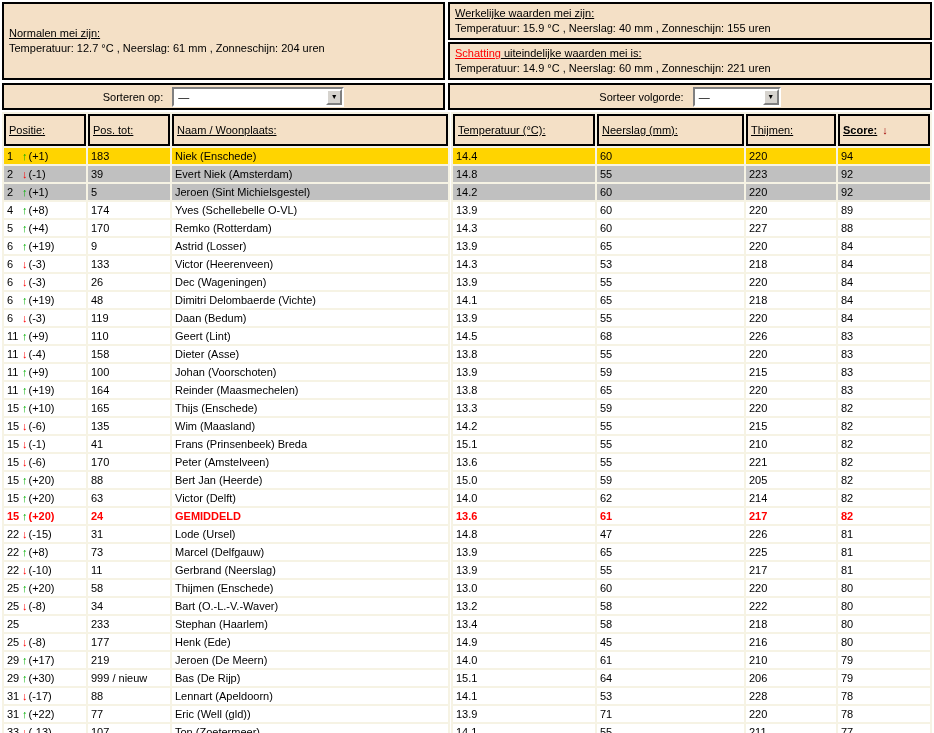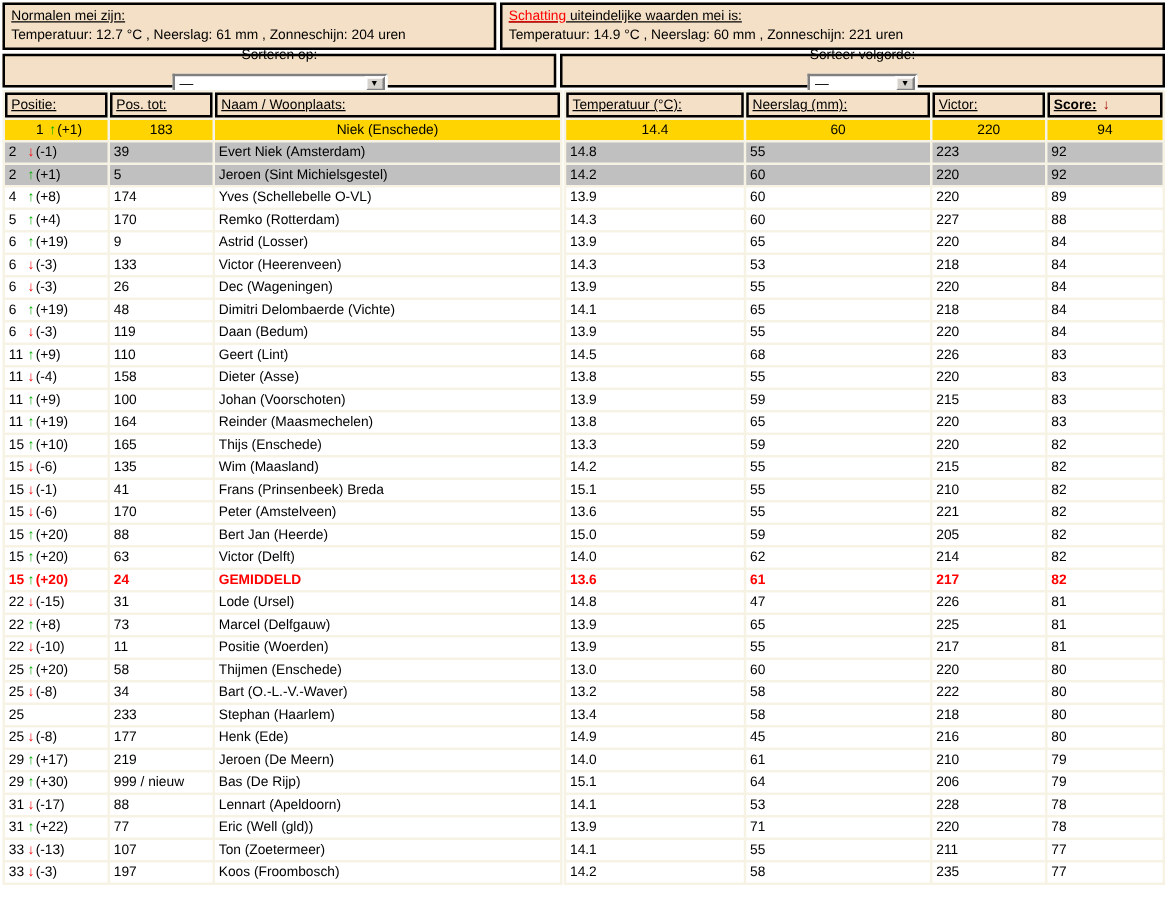--- a/index.html
+++ b/index.html
@@ -11,32 +11,32 @@
   }
   .page { padding:2px; }
 
   
   .top-row { display:flex; gap:3px; align-items:stretch; }
   .info-box {
     background:#F4E0C6; border:2px solid #000; padding:2px 5px;
     line-height:15px;
   }
   .box-normals {
-    width:395px; display:flex; flex-direction:column; justify-content:center;
+    width:443px; display:flex; flex-direction:column; justify-content:center;
   }
   .right-col { flex:1; display:flex; flex-direction:column; gap:2px; }
   .right-col .info-box { flex:1; }
   .info-title { text-decoration:underline; }
   .red-link { color:#FF0000; text-decoration:underline; cursor:pointer; }
 
   
   .sort-row { display:flex; gap:3px; margin-top:3px; }
   .sort-box {
     background:#F4E0C6; border:2px solid #000; height:27px;
-    display:flex; align-items:center; justify-content:center; gap:9px;flex-direction:column;
+    display:flex; align-items:center; justify-content:center; gap:9px;
   }
   .sort-box.left { width:443px; }
   .sort-box.right { flex:1; }
   .select {
     background:#fff; height:20px; display:flex; align-items:stretch;
     border:2px solid; border-color:#808080 #fff #fff #808080;
   }
   .select.wide { width:172px; }
   .select.narrow { width:88px; }
   .select-value { flex:1; display:flex; align-items:center; padding-left:4px; }
@@ -47,49 +47,53 @@
     font-size:7px; cursor:pointer;
   }
 
   
   .tables { display:flex; gap:1px; margin-top:2px; align-items:flex-start; }
   table { border-collapse:separate; border-spacing:2px; background:#F6F3E4; table-layout:fixed; }
   table.t-left  { width:448px; }
   table.t-right { width:483px; }
   th {
     background:#F4E0C6; border:2px solid #000; font-weight:normal;
-    text-align:left; padding:1px 3px; height:20px; white-space:nowrap;
+    text-align:left; padding:1px 3px; height:32px; white-space:nowrap;
     overflow:hidden; cursor:pointer;
   }
   .th-u { text-decoration:underline; }
   th.score-h { font-weight:bold; }
   .score-arrow { color:#A00000; font-weight:bold; margin-left:5px; text-decoration:none; display:inline-block; }
   td {
     background:#fff; padding:0 3px; height:16px; line-height:16px;
     white-space:nowrap; overflow:hidden;
   }
-  tr.gold td   { background:#FFD400;text-align:center; }
+  tr.gold td   { background:#FFD400; }
   tr.silver td { background:#C0C0C0;margin-left:44px; }
   tr.avg td    { color:#FF0000; font-weight:bold; }
   .pos-num { display:inline-block; min-width:15px; }
   .arr { font-weight:bold; margin-right:1px; }
   .arr.up   { color:#00AE00; }
   .arr.down { color:#FF0000; }
 </style>
 </head>
 <body>
 
 <div class="page">
 
   <div class="top-row">
     <div class="info-box box-normals">
       <div class="info-title">Normalen mei zijn:</div>
       <div class="info-line">Temperatuur: 12.7 °C , Neerslag: 61 mm , Zonneschijn: 204 uren</div>
     </div>
     <div class="right-col">
+      <div class="info-box">
+        <div class="info-title">Werkelijke waarden mei zijn:</div>
+        <div class="info-line">Temperatuur: 15.9 °C , Neerslag: 40 mm , Zonneschijn: 155 uren</div>
+      </div>
       <div class="info-box">
         <div class="info-title"><span class="red-link">Schatting</span><span> uiteindelijke waarden mei is:</span></div>
         <div class="info-line">Temperatuur: 14.9 °C , Neerslag: 60 mm , Zonneschijn: 221 uren</div>
       </div>
     </div>
   </div>
 
   <div class="sort-row">
     <div class="sort-box left">
       <span>Sorteren op:</span>
@@ -233,21 +237,21 @@
             <td>Lode (Ursel)</td>
           </tr>
           <tr class="">
             <td><span class="pos-num">22</span><span class="arr up">↑</span><span>(+8)</span></td>
             <td>73</td>
             <td>Marcel (Delfgauw)</td>
           </tr>
           <tr class="">
             <td><span class="pos-num">22</span><span class="arr down">↓</span><span>(-10)</span></td>
             <td>11</td>
-            <td>Positie (Woerden)</td>
+            <td>Gerbrand (Neerslag)</td>
           </tr>
           <tr class="">
             <td><span class="pos-num">25</span><span class="arr up">↑</span><span>(+20)</span></td>
             <td>58</td>
             <td>Thijmen (Enschede)</td>
           </tr>
           <tr class="">
             <td><span class="pos-num">25</span><span class="arr down">↓</span><span>(-8)</span></td>
             <td>34</td>
             <td>Bart (O.-L.-V.-Waver)</td>
@@ -298,21 +302,21 @@
       <colgroup>
           <col style="width:142px">
           <col style="width:147px">
           <col style="width:90px">
           <col style="width:92px">
         </colgroup>
       <thead>
         <tr>
           <th><span class="th-u">Temperatuur (°C):</span></th>
           <th><span class="th-u">Neerslag (mm):</span></th>
-          <th><span class="th-u">Victor:</span></th>
+          <th><span class="th-u">Thijmen:</span></th>
           <th class="score-h"><span class="th-u">Score:</span><span class="score-arrow">↓</span></th>
         </tr>
       </thead>
       <tbody id="tbody-right">
           <tr class="gold">
             <td>14.4</td>
             <td>60</td>
             <td>220</td>
             <td>94</td>
           </tr>

